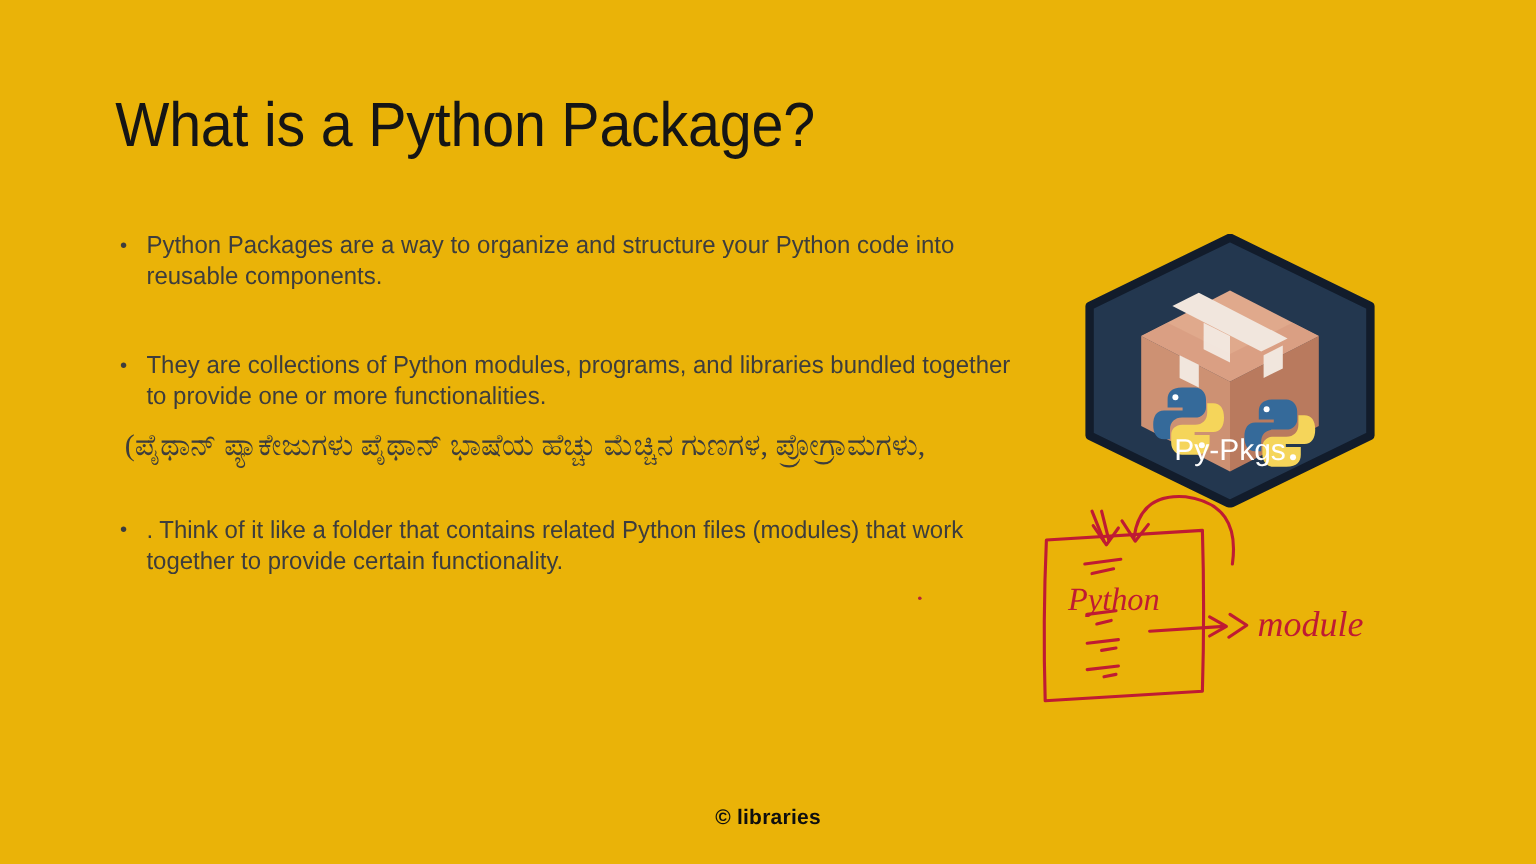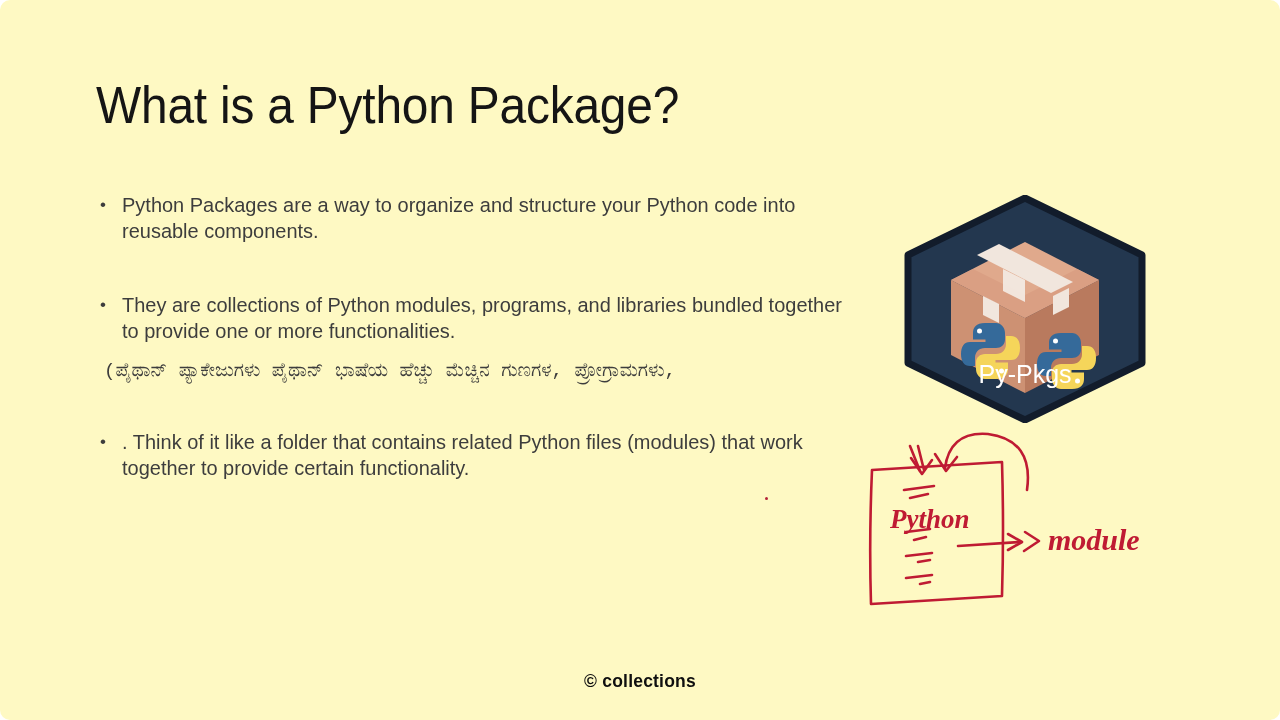--- a/index.html
+++ b/index.html
@@ -12,22 +12,21 @@
     height: 720px;
     overflow: hidden;
     position: relative;
     font-family: "Liberation Sans", sans-serif;
     color: #3a3a3a;
   }
 
   .slide {
     position: absolute;
     inset: 0;
-    background: #fef9c3;
-    border-radius: 10px;
+    background: #eab308;
   }
 
   
   .slide-title {
     position: absolute;
     left: 96px;
     top: 74px;
     font-family: "Liberation Sans", sans-serif;
     font-size: 52px;
     line-height: 62px;
@@ -68,22 +67,22 @@
     flex: 1 1 auto;
     transform: scaleX(0.975);
     transform-origin: left top;
   }
 
   .gap-a { height: 48px; }
   .gap-b { height: 44px; }
 
   .kannada-block {
     margin-top: 14px;
-    font-family: Liberation Mono, monospace;
-    font-size: 19px;
+    font-family: Liberation Serif, serif;
+    font-size: 25px;
     line-height: 27px;
     color: #3d3d3d;
     width: 775px;
   }
   .kannada-line-1 { padding-left: 8px; }
   .kannada-line-2 { padding-left: 0px; }
 
   
   .red-dot {
     position: absolute;
@@ -102,24 +101,23 @@
     top: 195px;
     width: 244px;
     height: 228px;
   }
   .logo-wrap svg { display: block; }
 
   
   .sketch {
     position: absolute;
     left: 862px;
-    top: 428px;
+    top: 408px;
     width: 300px;
     height: 192px;
-    font-weight: bold;
   }
   .sketch svg { display: block; }
 
   
   .footer {
     position: absolute;
     left: 0;
     right: 0;
     top: 671px;
     text-align: center;
@@ -232,15 +230,15 @@
         <path d="M96,118 L158,114"></path>
         <path d="M146,106 L160,114 L146,122"></path>
         <path d="M163,104 L177,113 L162,123"></path>
       </g>
 
       <text x="28" y="100" font-family="Liberation Serif, serif" font-size="27" font-style="italic" fill="#bf1b33">Python</text>
       <text x="186" y="122" font-family="Liberation Serif, serif" font-size="30" font-style="italic" fill="#bf1b33">module</text>
     </svg>
   </div>
 
-  <div class="footer">© collections</div>
+  <div class="footer">© libraries</div>
 
 </div>
 
 </body></html>

